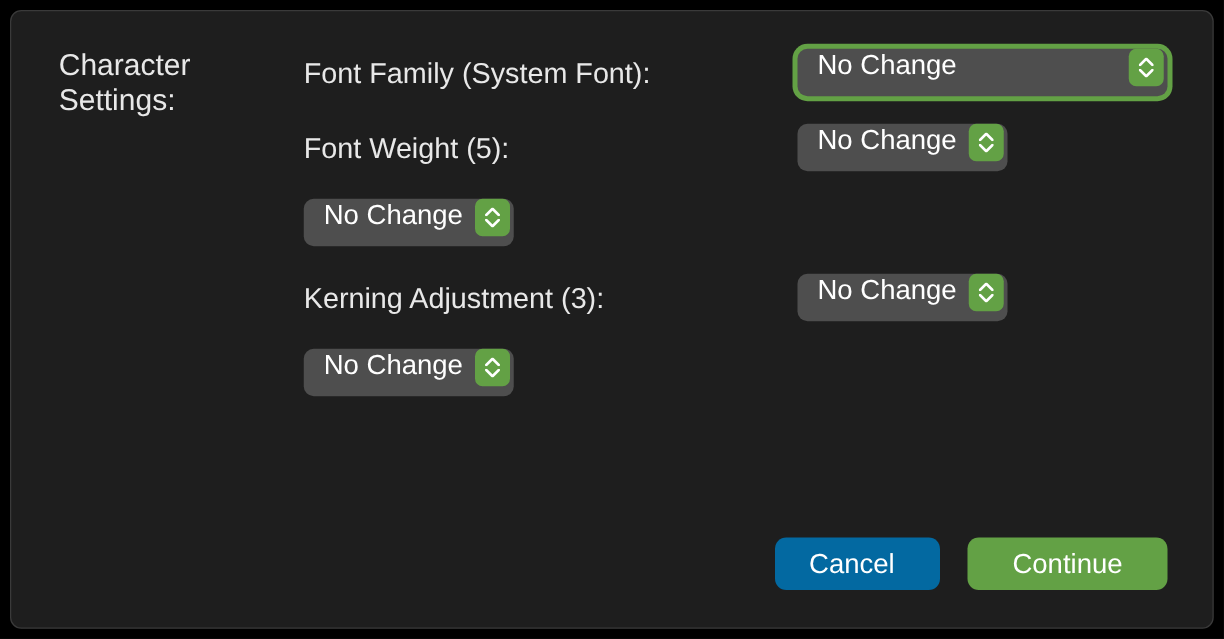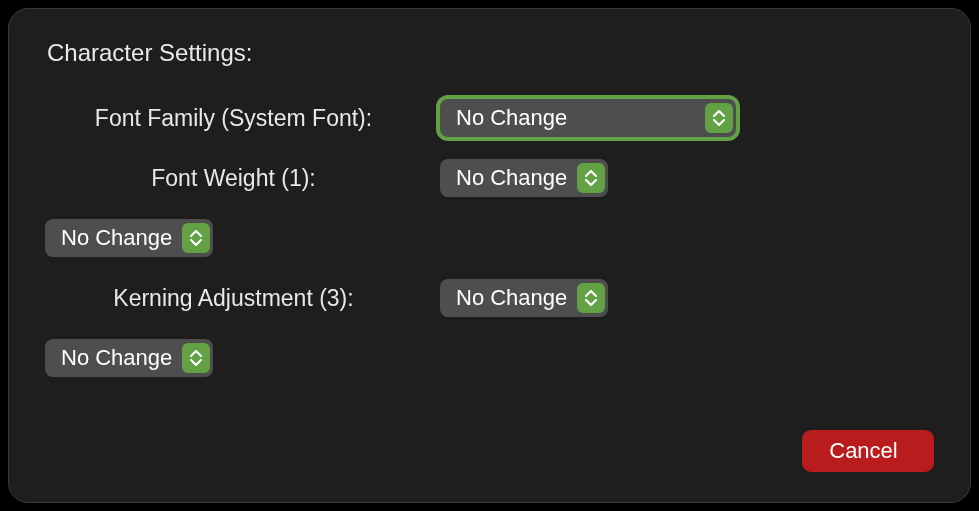--- a/index.html
+++ b/index.html
@@ -13,25 +13,24 @@
       height: 511px;
       font-family: -apple-system, BlinkMacSystemFont, "Helvetica Neue", sans-serif;
       display: flex;
       align-items: center;
       justify-content: center;
     }
     .dialog {
       width: 963px;
       height: 495px;
       background: #1e1e1e;
-      border-radius: 20px;
+      border-radius: 9px;
       border: 1px solid #3a3a3a;
       padding: 30px 36px 30px 36px;
       display: flex;
-      flex-direction: column;
       color: #e8e8e8;
       position: relative;
     }
     .title {
       font-size: 24px;
       font-weight: 400;
       color: #e8e8e8;
       margin-bottom: 32px;
       margin-left: 2px;
     }
@@ -39,29 +38,28 @@
       display: flex;
       flex-direction: column;
       gap: 22px;
     }
     .row {
       display: flex;
       align-items: center;
     }
     .label {
       width: 395px;
-      text-align: center;
+      text-align: left;
       padding-right: 18px;
       font-size: 23px;
       font-weight: 400;
       color: #e8e8e8;
     }
     .select {
       display: inline-flex;
-      align-items: center;
       background: #4e4e4e;
       border-radius: 8px;
       height: 38px;
       padding: 0 3px 0 16px;
       font-size: 22px;
       color: #ffffff;
       cursor: pointer;
       gap: 10px;
       border: none;
     }
@@ -104,21 +102,21 @@
       font-size: 22px;
       font-weight: 400;
       border: none;
       cursor: pointer;
       padding: 0 28px;
       display: inline-flex;
       align-items: center;
       justify-content: center;
     }
     .btn-cancel {
-      background: #b91c1c;
+      background: #0369a1;
       color: #ffffff;
       min-width: 132px;
       padding-left: 19px;
     }
     .btn-continue {
       background: #63a145;
       color: #ffffff;
       min-width: 160px;
     }
   </style>
@@ -139,21 +137,21 @@
               <path d="M1 6 L6 1 L11 6" stroke="#fff" stroke-width="2" fill="none" stroke-linecap="round" stroke-linejoin="round"></path>
             </svg>
           <svg width="12" height="7" viewBox="0 0 12 7">
               <path d="M1 1 L6 6 L11 1" stroke="#fff" stroke-width="2" fill="none" stroke-linecap="round" stroke-linejoin="round"></path>
             </svg>
         </span>
       </div>
     </div>
 
     <div class="row">
-      <div class="label">Font Weight (1):</div>
+      <div class="label">Font Weight (5):</div>
       <div class="select">
         <span class="select-value">No Change</span>
         <span class="stepper">
           <svg width="12" height="7" viewBox="0 0 12 7">
               <path d="M1 6 L6 1 L11 6" stroke="#fff" stroke-width="2" fill="none" stroke-linecap="round" stroke-linejoin="round"></path>
             </svg>
           <svg width="12" height="7" viewBox="0 0 12 7">
               <path d="M1 1 L6 6 L11 1" stroke="#fff" stroke-width="2" fill="none" stroke-linecap="round" stroke-linejoin="round"></path>
             </svg>
         </span>
@@ -200,14 +198,15 @@
               <path d="M1 1 L6 6 L11 1" stroke="#fff" stroke-width="2" fill="none" stroke-linecap="round" stroke-linejoin="round"></path>
             </svg>
         </span>
       </div>
     </div>
 
   </div>
 
   <div class="footer">
     <button class="btn btn-cancel">Cancel</button>
+    <button class="btn btn-continue">Continue</button>
   </div>
 </div>
 
 </body></html>

